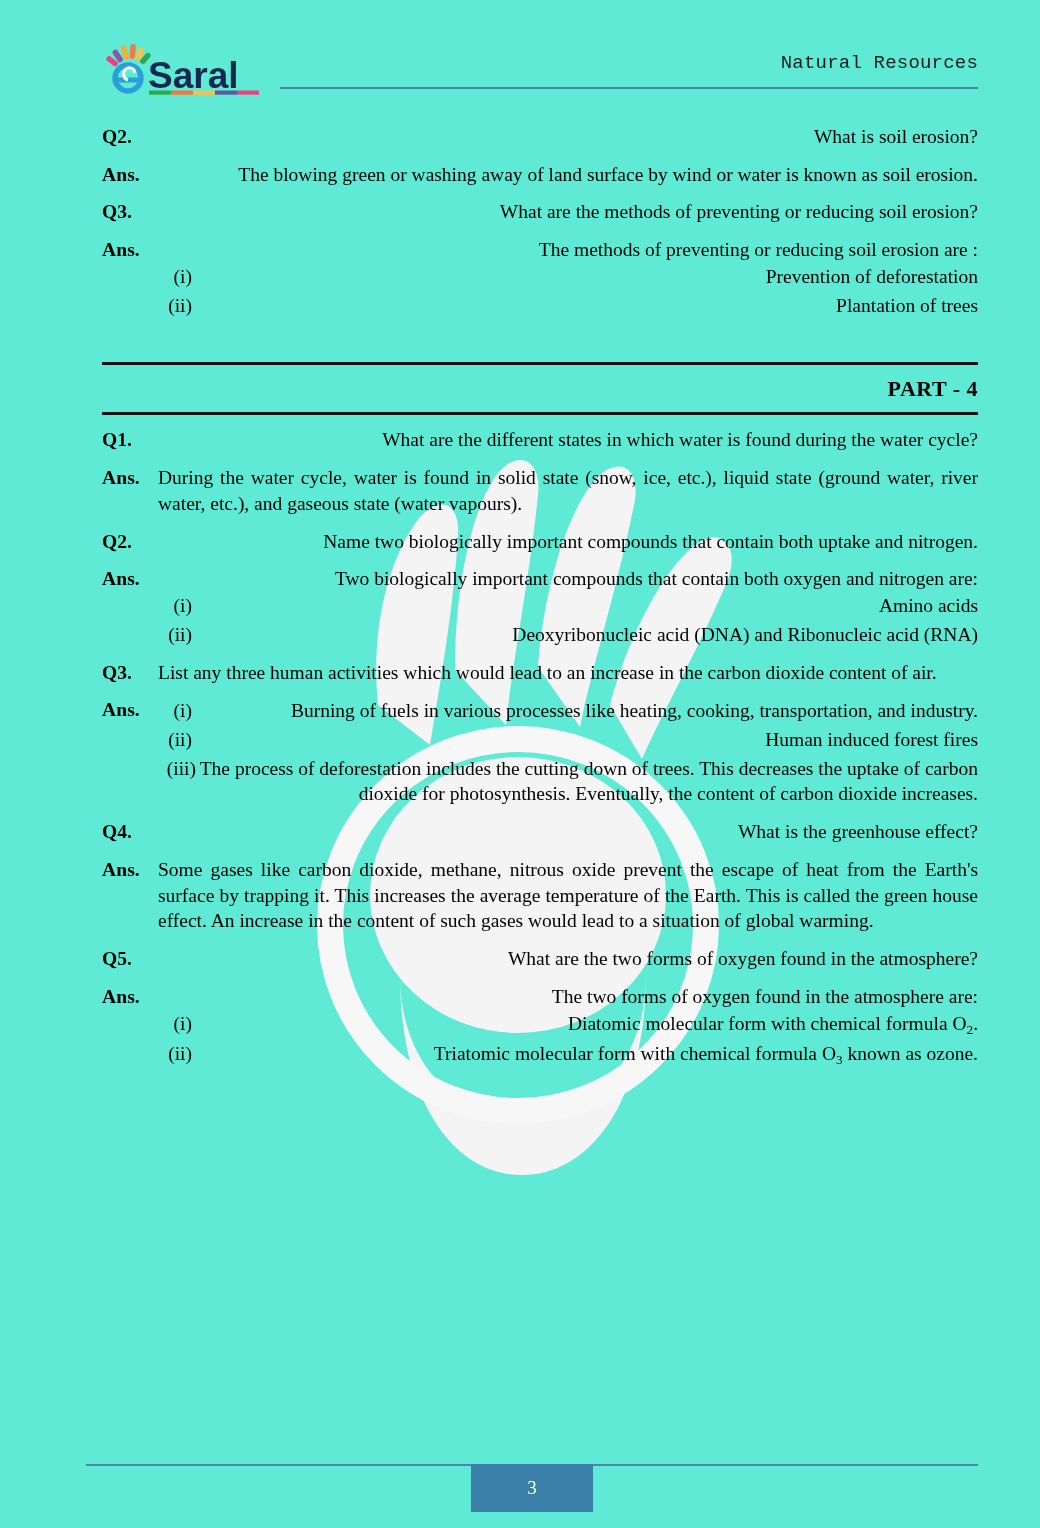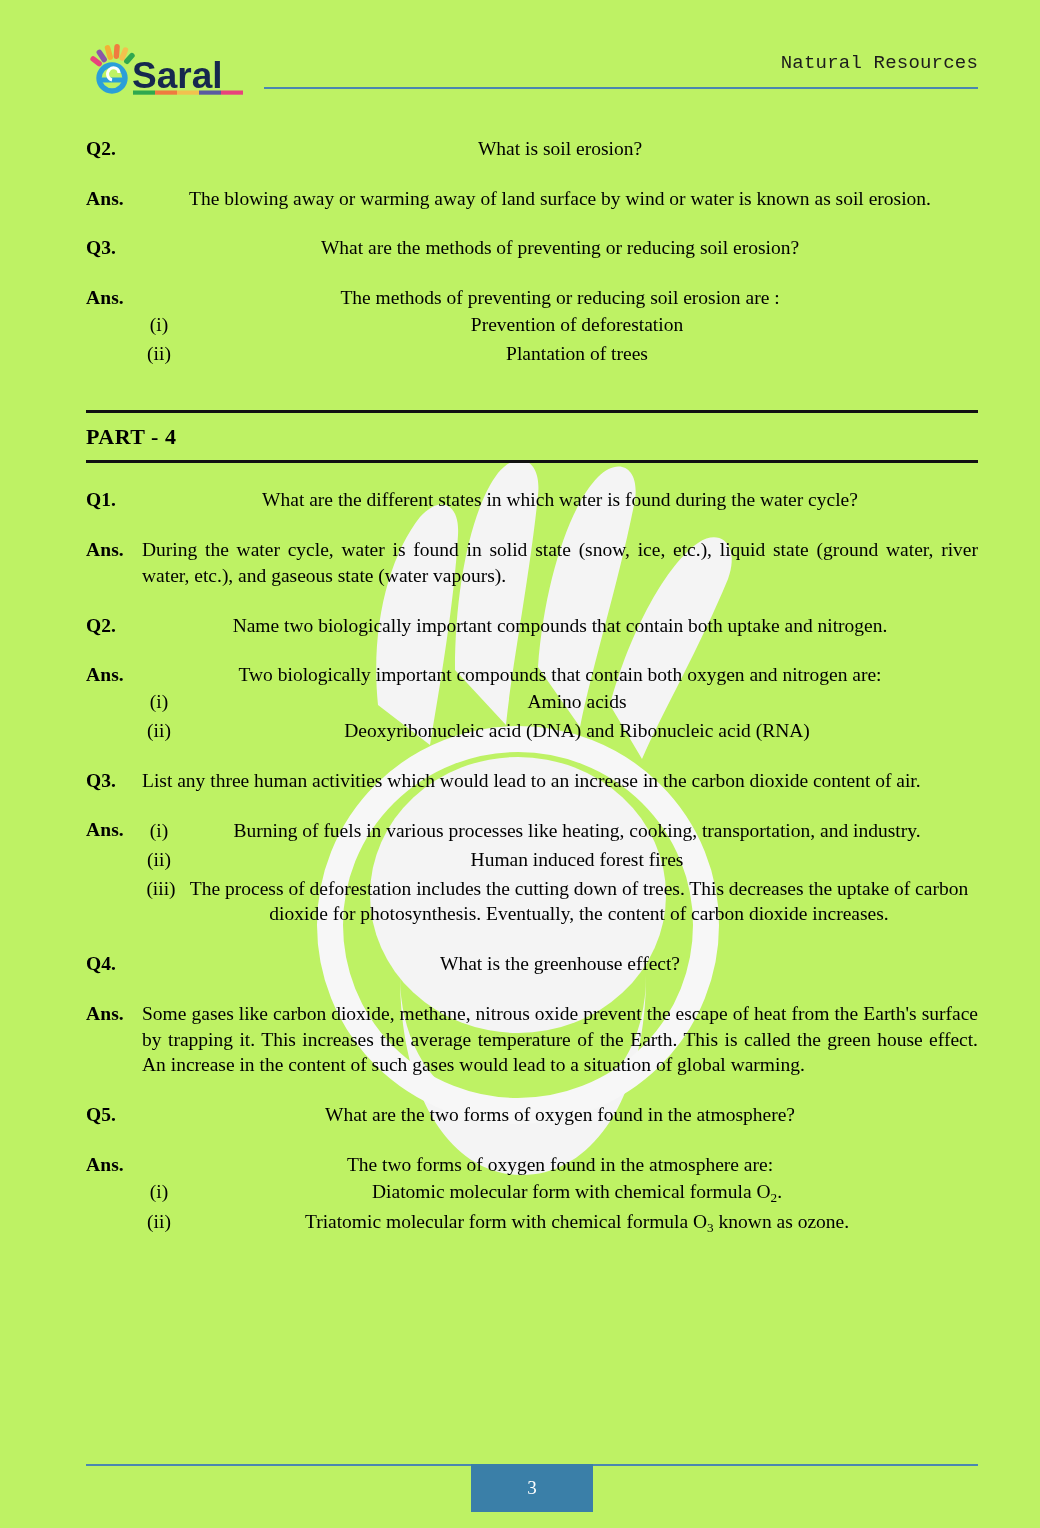--- a/index.html
+++ b/index.html
@@ -11,23 +11,24 @@
     width: 1040px;
     height: 1528px;
     overflow: hidden;
     font-family: "Liberation Serif", "DejaVu Serif", serif;
     color: #000000;
   }
   .page {
     position: relative;
     width: 1040px;
     height: 1528px;
-    background: #bef264;
+    background: #5eead4;
     box-sizing: border-box;
     overflow: hidden;
+    padding-left: 16px;
   }
   
   .watermark {
     position: absolute;
     left: 50%;
     top: 455px;
     transform: translateX(-50%);
     width: 540px;
     height: 780px;
     opacity: 1;
@@ -75,36 +76,36 @@
 
   
   .body-area {
     margin: 0 62px 0 86px;
     font-size: 19.5px;
     line-height: 1.32;
   }
   .qa-block {
     display: flex;
     align-items: flex-start;
-    margin-top: 24px;
+    margin-top: 12px;
   }
   .qa-label {
     flex: 0 0 auto;
     width: 56px;
     font-weight: bold;
     font-size: 19.5px;
     letter-spacing: 0.1px;
   }
   .qa-text {
     flex: 1 1 auto;
     text-align: justify;
     text-justify: inter-word;
     font-size: 19.5px;
   }
-  .qa-text.nojust { text-align: center; }
+  .qa-text.nojust { text-align: right; }
   .sublist {
     margin: 0;
     padding: 0;
     list-style: none;
   }
   .sub-item {
     display: flex;
     align-items: flex-start;
     margin-top: 3px;
   }
@@ -127,21 +128,21 @@
   .part-divider {
     margin: 44px 62px 0 86px;
     position: relative;
   }
   .part-rule {
     height: 3px;
     background: #111111;
     width: 100%;
   }
   .part-title {
-    text-align: left;
+    text-align: right;
     font-weight: bold;
     font-size: 22px;
     letter-spacing: 0.5px;
     padding: 11px 0 10px 0;
   }
 
   
   .footer {
     position: absolute;
     left: 86px;
@@ -227,21 +228,21 @@
 
     <div class="body-area">
 
       <div class="qa-block">
         <div class="qa-label">Q2.</div>
         <div class="qa-text nojust">What is soil erosion?</div>
       </div>
 
       <div class="qa-block">
         <div class="qa-label">Ans.</div>
-        <div class="qa-text nojust">The blowing away or warming away of land surface by wind or water is known as soil erosion.</div>
+        <div class="qa-text nojust">The blowing green or washing away of land surface by wind or water is known as soil erosion.</div>
       </div>
 
       <div class="qa-block">
         <div class="qa-label">Q3.</div>
         <div class="qa-text nojust">What are the methods of preventing or reducing soil erosion?</div>
       </div>
 
       <div class="qa-block">
         <div class="qa-label">Ans.</div>
         <div class="qa-text nojust">

